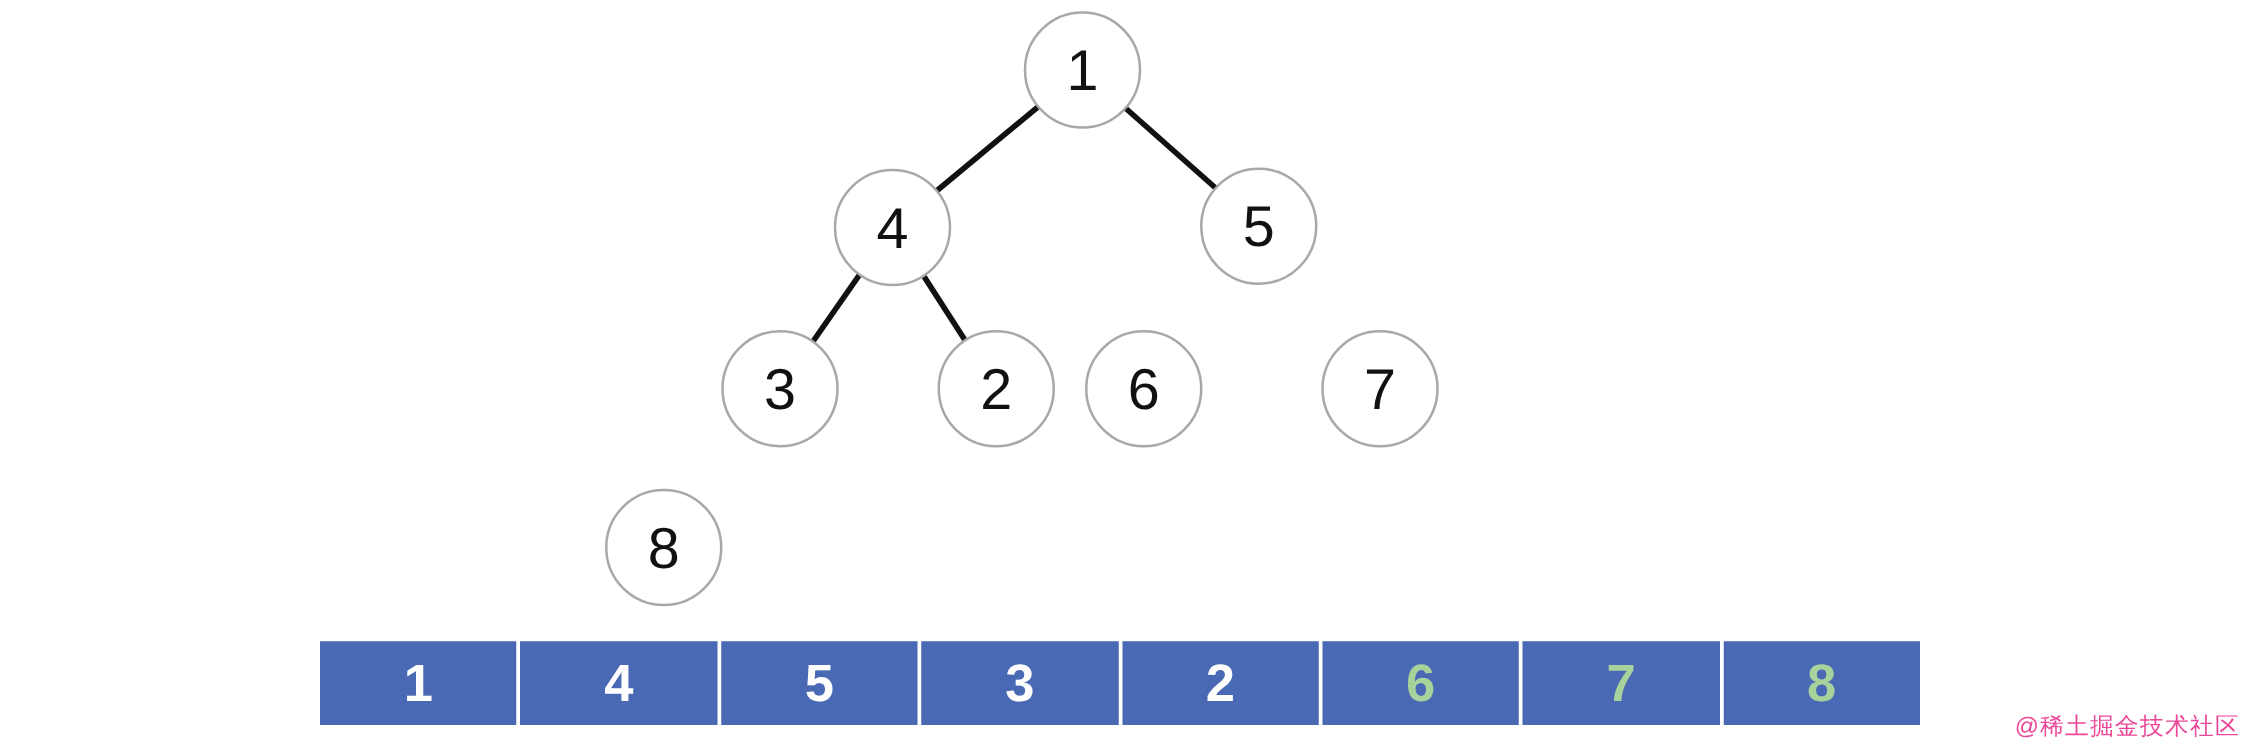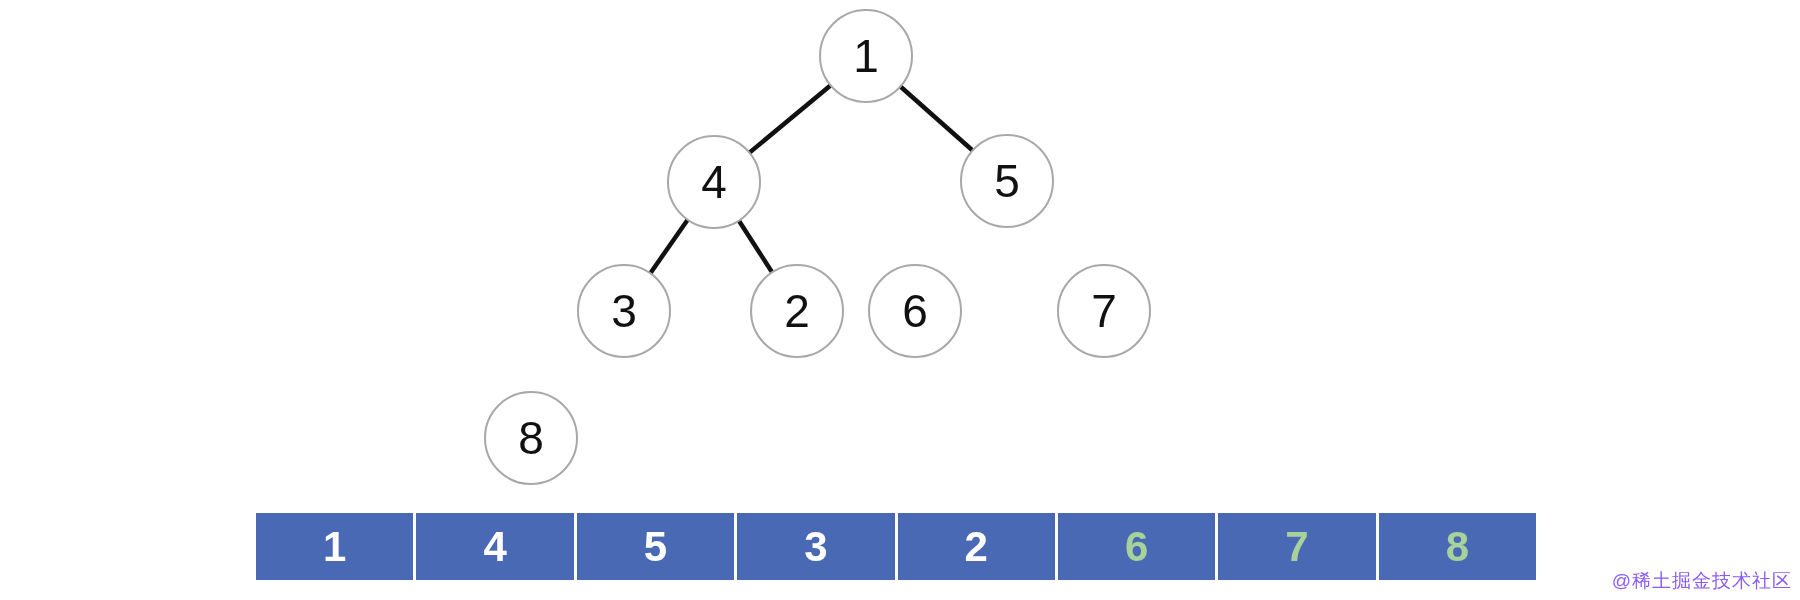--- a/index.html
+++ b/index.html
@@ -41,21 +41,21 @@
     justify-content: center;
     font-size: 42px;
     font-weight: bold;
     font-family: "Liberation Sans", sans-serif;
   }
   .watermark {
     position: absolute;
     right: 8px;
     bottom: 6px;
     font-size: 19px;
-    color: #8b5cf6;
+    color: #ec4899;
     letter-spacing: 1px;
   }
 </style>
 </head>
 <body>
 
 <div class="canvas">
   <svg id="tree-svg" width="1800" height="600">
       <line x1="866" y1="56" x2="714" y2="182" stroke="#111111" stroke-width="4.5"></line>
       <line x1="866" y1="56" x2="1007" y2="181" stroke="#111111" stroke-width="4.5"></line>

